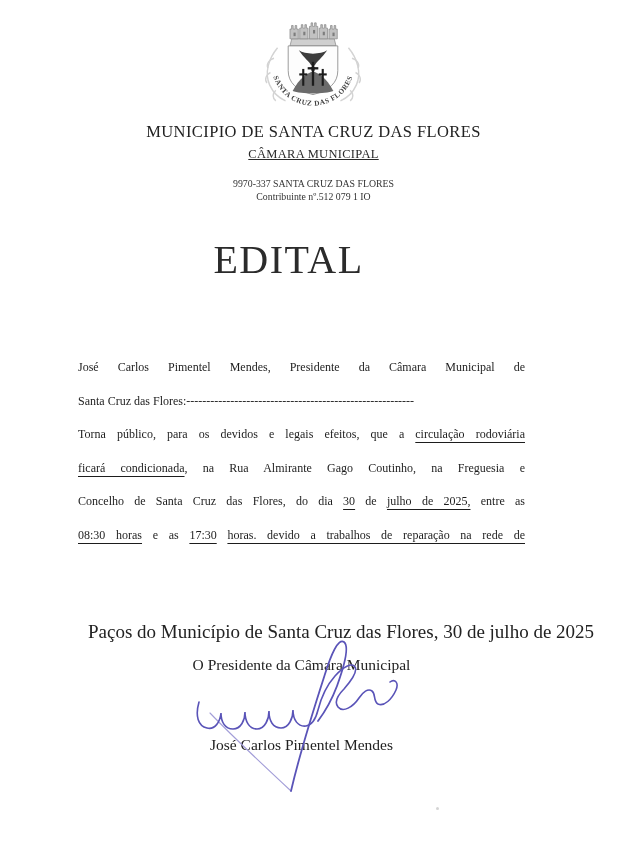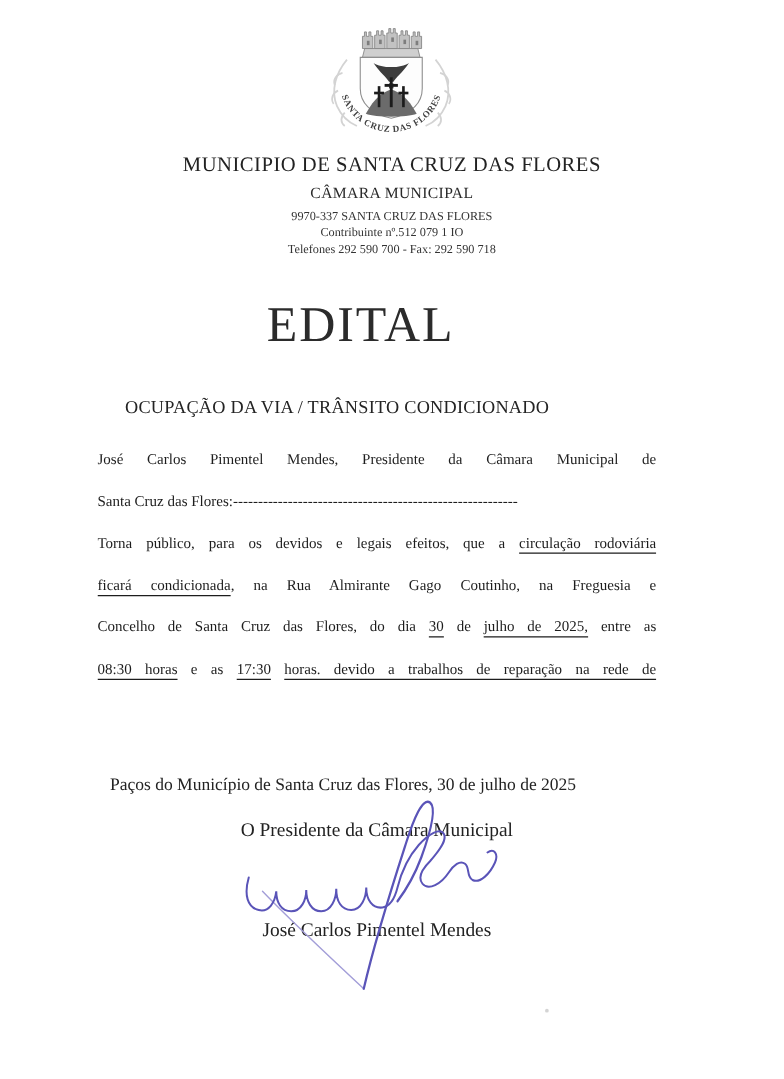--- a/index.html
+++ b/index.html
@@ -7,41 +7,41 @@
     position:relative;width:627px;height:863px;margin:0 auto;
     background:#ffffff;overflow:hidden;
     font-family:"Liberation Serif","DejaVu Serif",serif;
     color:#1d1d1d;
   }
   
   .crest{position:absolute;left:251px;top:12px;width:124px;height:105px;}
   
   .org-header{position:absolute;top:122px;left:0;width:100%;text-align:center;}
   .org-line1{font-size:16.5px;letter-spacing:.4px;color:#222;}
-  .org-line2{font-size:12.5px;letter-spacing:.3px;margin-top:5px;color:#2a2a2a;}
+  .org-line2{font-size:12.5px;letter-spacing:.3px;margin-top:5px;color:#2a2a2a;text-decoration:underline;}
   .org-small{font-size:9.8px;line-height:13px;color:#333;}
-  .org-small-block{margin-top:5px;}
+  .org-small-block{margin-top:15px;}
   
   .edital{
     position:absolute;top:236px;left:0;width:100%;text-align:center;
     font-size:40px;letter-spacing:1.5px;color:#2b2b2b;
     transform:translateX(-25px);
   }
   
   .subject{
     position:absolute;top:318px;left:78px;width:470px;
     font-size:14.6px;letter-spacing:.2px;color:#242424;text-indent:22px;
   }
   
   .doc-body{position:absolute;top:351px;left:78px;width:447px;font-size:12px;color:#1d1d1d;}
   .bline{height:33.6px;line-height:33.6px;white-space:nowrap;overflow:hidden;}
   .bline.just{white-space:normal;text-align:justify;text-align-last:justify;}
   .u{text-decoration:underline;text-underline-offset:4px;text-decoration-thickness:1px;}
   
-  .place-date{position:absolute;top:621px;left:88px;font-size:14px;color:#222;}
+  .place-date{position:absolute;top:621px;left:88px;font-size:19px;color:#222;}
   .sig-title{position:absolute;top:656px;left:78px;width:447px;text-align:center;font-size:15.5px;color:#222;}
   .sig-name{position:absolute;top:736px;left:78px;width:447px;text-align:center;font-size:15.5px;color:#222;}
   .signature-svg{position:absolute;left:188px;top:598px;width:224px;height:212px;z-index:3;}
   .speck{position:absolute;left:436px;top:807px;width:3px;height:3px;background:#c9c9c9;border-radius:50%;opacity:.8;}
 </style>
 </head>
 <body>
 
 <div id="page">
 
@@ -101,27 +101,25 @@
       <textPath href="#motto-arc" startOffset="50%" text-anchor="middle">SANTA CRUZ DAS FLORES</textPath>
     </text>
   </svg>
 
   <div class="org-header">
     <div class="org-line1">MUNICIPIO DE SANTA CRUZ DAS FLORES</div>
     <div class="org-line2">CÂMARA MUNICIPAL</div>
     <div class="org-small-block">
       <div class="org-small">9970-337 SANTA CRUZ DAS FLORES</div>
       <div class="org-small">Contribuinte nº.512 079 1 IO</div>
-      <div class="org-small">Telefones 292 590 700 - Fax: 292 590 718</div>
     </div>
   </div>
 
   <div class="edital">EDITAL</div>
 
-  <div class="subject">OCUPAÇÃO DA VIA / TRÂNSITO CONDICIONADO</div>
 
   <div class="doc-body">
       <div class="bline just"><span>José Carlos Pimentel Mendes, Presidente da Câmara Municipal de</span></div>
       <div class="bline"><span>Santa Cruz das Flores:</span><span>---------------------------------------------------------</span></div>
       <div class="bline just"><span>Torna público, para os devidos e legais efeitos, que a </span><span class="u">circulação rodoviária</span></div>
       <div class="bline just"><span class="u">ficará condicionada</span><span>, na Rua Almirante Gago Coutinho, na Freguesia e</span></div>
       <div class="bline just"><span>Concelho de Santa Cruz das Flores, do dia </span><span class="u">30</span><span> de </span><span class="u">julho de 2025,</span><span> entre as</span></div>
       <div class="bline just"><span class="u">08:30 horas</span><span> e as </span><span class="u">17:30</span><span> </span><span class="u">horas. devido a trabalhos de reparação na rede de</span></div>
     </div>
 

